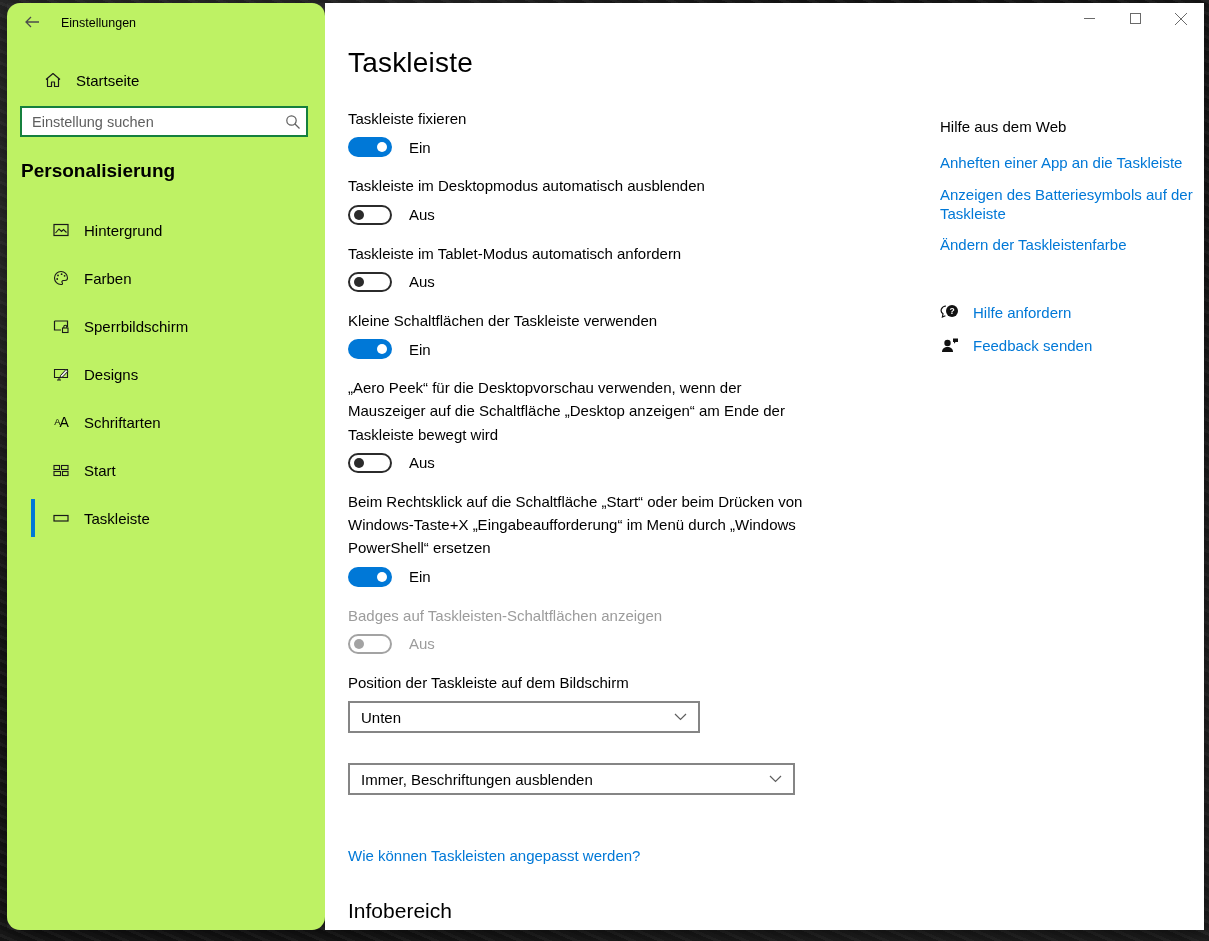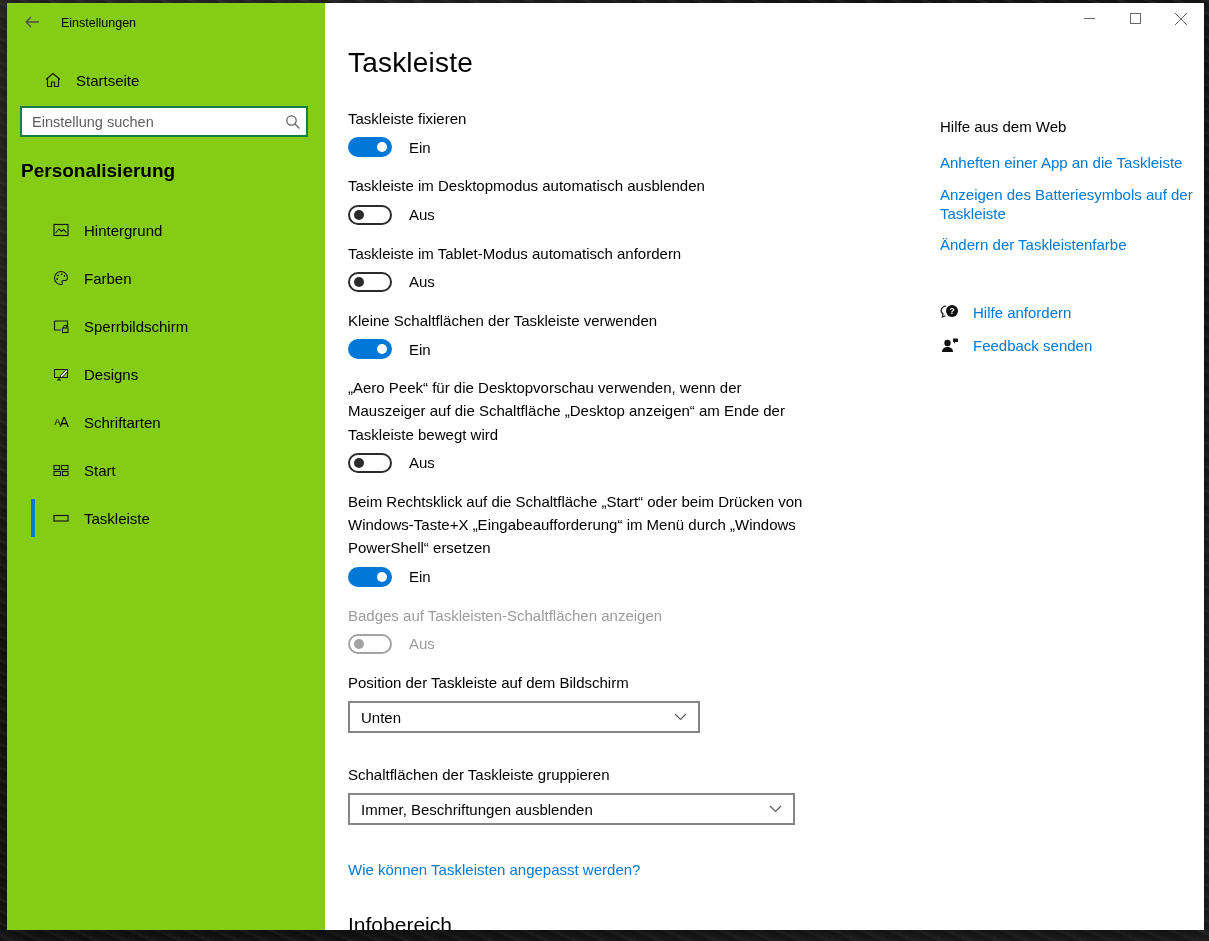--- a/index.html
+++ b/index.html
@@ -12,21 +12,21 @@
       repeating-linear-gradient(23deg, #161616 0 4px, #232323 4px 7px, #1a1a1a 7px 11px),
       #191919;
     position:relative;
   }
   .window {
     position:absolute; left:7px; top:3px; width:1197px; height:927px;
     display:flex; overflow:hidden; box-shadow:0 6px 24px rgba(0,0,0,.55);
     color:#000;
   }
   
-  .sidebar { width:318px; flex-shrink:0; background:#84cc16; position:relative; }
+  .sidebar { width:318px; flex-shrink:0; background:#bef264; position:relative;border-radius:13px; }
   .back-btn { position:absolute; left:8px; top:4px; width:34px; height:30px;
     display:flex; align-items:center; justify-content:center; }
   .app-title { position:absolute; left:54px; top:13px; font-size:12.5px; color:#000; }
   .home-row { position:absolute; left:28px; top:58px; right:8px; height:38px;
     display:flex; align-items:center; gap:14px; padding-left:9px; font-size:15px; }
   .search-box { position:absolute; left:13px; top:103px; width:288px; height:31px;
     background:#fff; border:2px solid #15803d; display:flex; align-items:center; }
   .search-box input { flex:1; border:none; outline:none; background:transparent;
     font-family:inherit; font-size:14.5px; color:#5f5f5f; padding:0 6px 0 10px; }
   .search-box input::placeholder { color:#5f5f5f; opacity:1; }
@@ -59,21 +59,21 @@
   .toggle-state { font-size:15px; margin-left:17px; }
   .setting.disabled .setting-label,
   .setting.disabled .toggle-state { color:#9c9c9c; }
   .setting.disabled .toggle.off { border-color:#a3a3a3; }
   .setting.disabled .toggle.off::after { background:#a3a3a3; }
   .dropdown { height:32px; background:#fff; border:2px solid #858585; display:flex;
     align-items:center; justify-content:space-between; padding:0 11px; font-size:15px; }
   .dd-1 { width:352px; margin-bottom:30px; }
   .dd-2 { width:447px; margin-bottom:36px; }
   a.settings-link { color:var(--link); text-decoration:none; font-size:15px; display:inline-block; }
-  .customize-link { margin-top:0; }
+  .customize-link { margin-top:16px; }
   h2.section-title { font-size:21px; font-weight:400; margin:34px 0 25px; }
   
   .help-col { position:absolute; left:615px; top:103px; width:254px; font-size:15px;margin-top:12px; }
   .help-heading { margin-bottom:19px; }
   .help-links a { display:block; margin-bottom:13px; line-height:1.25; color:var(--link);
     text-decoration:none; }
   .support { margin-top:47px; }
   .support-row { display:flex; align-items:center; gap:13px; margin-bottom:13px; }
   .icon20 { width:20px; height:20px; display:inline-flex; align-items:center; justify-content:center; }
 </style>
@@ -247,21 +247,20 @@
         <div class="setting-label">Position der Taskleiste auf dem Bildschirm</div>
         <div class="dropdown dd-1">
           <span>Unten</span>
           <svg width="13" height="8" viewBox="0 0 13 8">
             <path d="M1 1 L6.5 6.5 L12 1" stroke="#5f5f5f" stroke-width="1.2" fill="none"></path>
           </svg>
         </div>
       </div>
 
       <div class="setting">
-        <div class="setting-label">Schaltflächen der Taskleiste gruppieren</div>
         <div class="dropdown dd-2">
           <span>Immer, Beschriftungen ausblenden</span>
           <svg width="13" height="8" viewBox="0 0 13 8">
             <path d="M1 1 L6.5 6.5 L12 1" stroke="#5f5f5f" stroke-width="1.2" fill="none"></path>
           </svg>
         </div>
       </div>
 
       <a href="#" class="settings-link customize-link">Wie können Taskleisten angepasst werden?</a>
 

